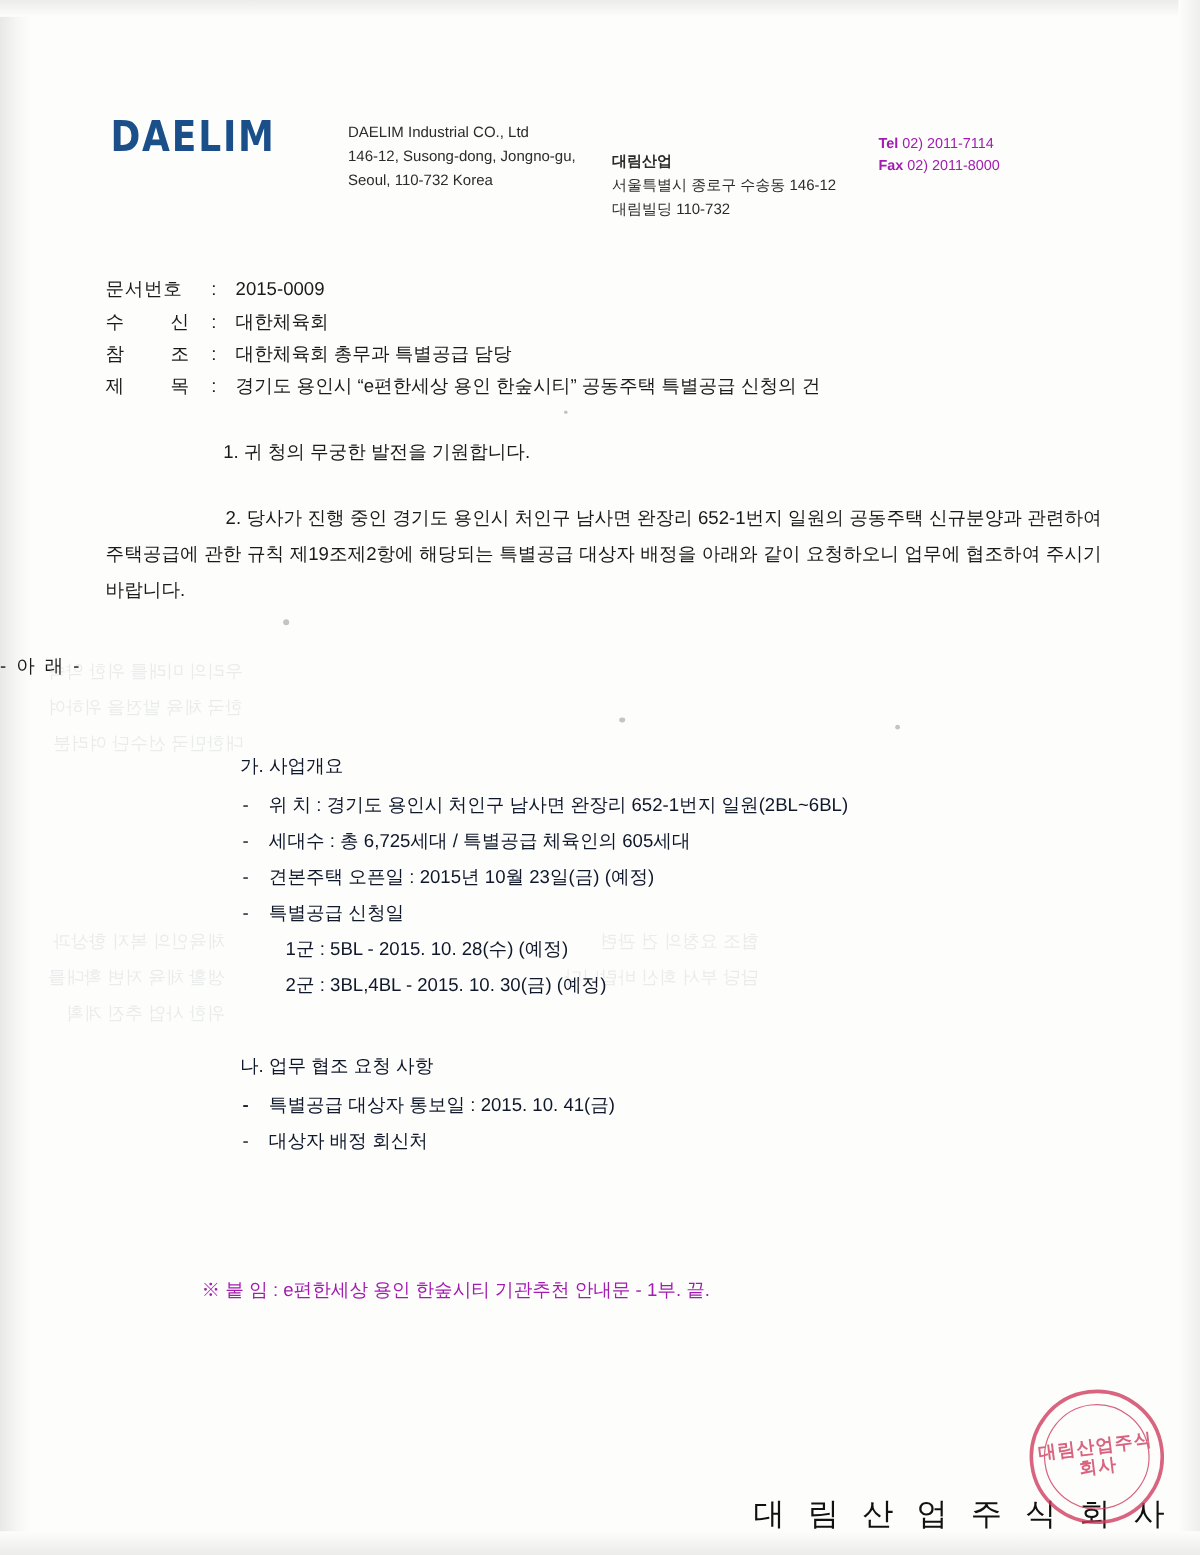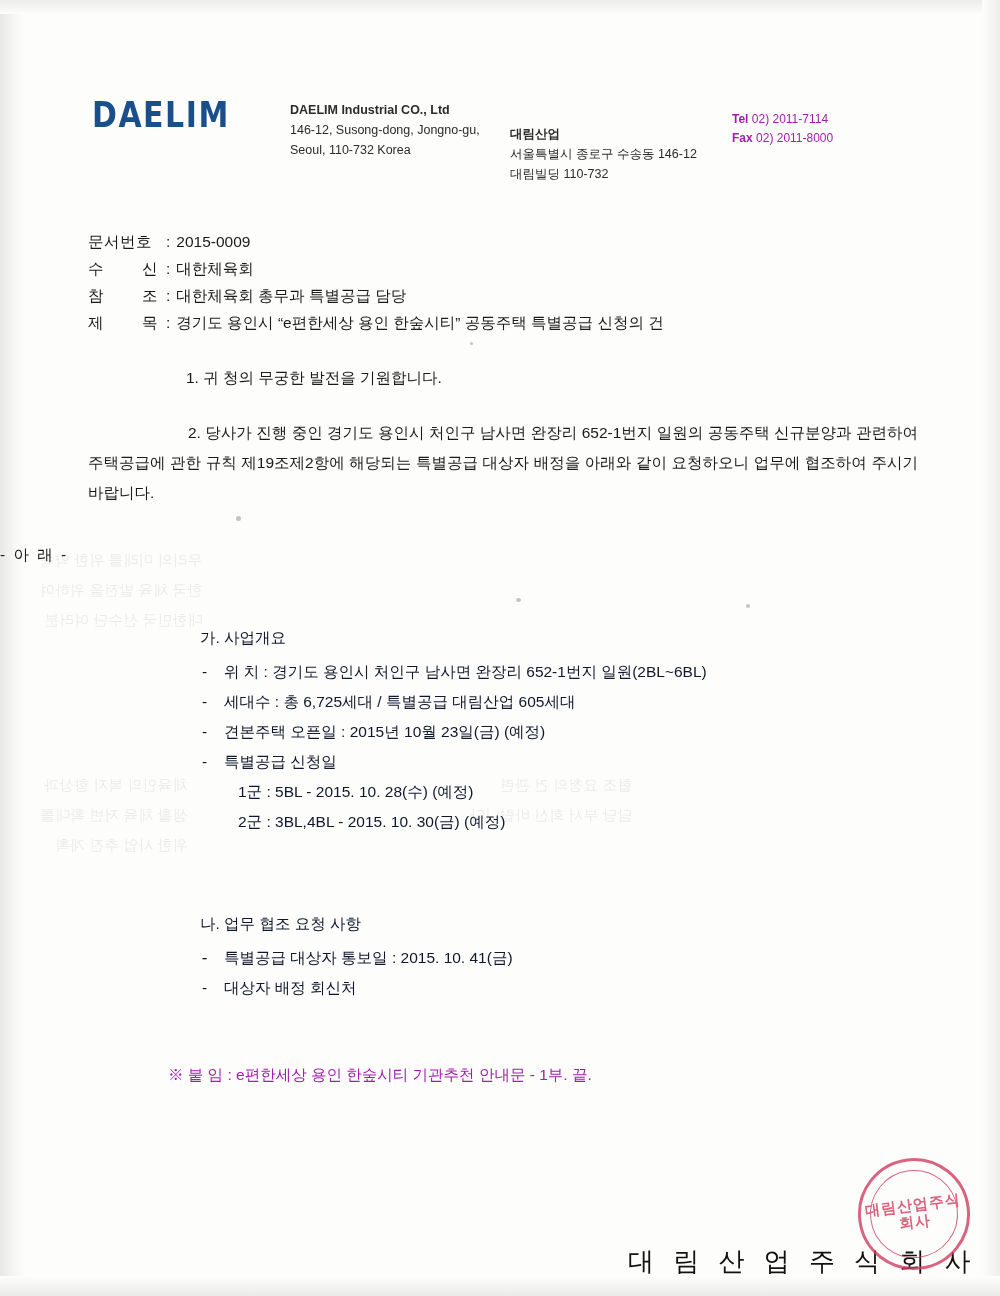--- a/index.html
+++ b/index.html
@@ -64,21 +64,21 @@
     transform-origin: left top;
   }
   .addr-en {
     position: absolute;
     left: 198px;
     top: 14px;
     font-size: 12.5px;
     line-height: 20px;
     color: #2b2b2b;
   }
-  .addr-en .ln1 { font-weight: 700; }
+  .addr-en .ln1 { font-weight: 400; }
   .addr-kr {
     position: absolute;
     left: 418px;
     top: 14px;
     font-size: 12.5px;
     line-height: 20px;
     color: #2b2b2b;
   }
   .addr-kr .ln1 { font-weight: 700; margin-top: 24px; }
   .contact {
@@ -93,21 +93,21 @@
 
   
   .meta {
     position: absolute;
     left: 88px;
     top: 228px;
     font-size: 15.5px;
     line-height: 27px;
     color: #1a1a1a;
   }
-  .meta-row { display: flex; }
+  .meta-row { display: flex; gap: 10px; }
   .meta-label {
     width: 78px;
     flex: 0 0 78px;
     letter-spacing: 0.5px;
   }
   .meta-label.spread {
     display: flex;
     justify-content: space-between;
     padding-right: 8px;
     box-sizing: border-box;
@@ -143,21 +143,21 @@
     color: #1a1a1a;
   }
 
   
   .section {
     position: absolute;
     font-size: 15.5px;
     color: #0f172a;
   }
   .sec-a { left: 200px; top: 628px; }
-  .sec-b { left: 200px; top: 878px; margin-top: 36px; }
+  .sec-b { left: 200px; top: 878px; }
   .sec-title { margin-bottom: 8px; }
   .sec-list { list-style: none; margin: 0; padding: 0; }
   .sec-list li {
     line-height: 30px;
     padding-left: 24px;
     position: relative;
     white-space: nowrap;
   }
   .sec-list li .dash {
     position: absolute;
@@ -337,21 +337,21 @@
 
   <div class="section sec-a">
     <div class="sec-title">가. 사업개요</div>
     <ul class="sec-list">
       <li>
         <span class="dash">-</span>
         <span>위  치 : 경기도 용인시 처인구 남사면 완장리 652-1번지 일원(2BL~6BL)</span>
       </li>
       <li>
         <span class="dash">-</span>
-        <span>세대수 : 총 6,725세대 / 특별공급 대림산업 605세대</span>
+        <span>세대수 : 총 6,725세대 / 특별공급 체육인의 605세대</span>
       </li>
       <li>
         <span class="dash">-</span>
         <span>견본주택 오픈일 : 2015년 10월 23일(금) (예정)</span>
       </li>
       <li>
         <span class="dash">-</span>
         <span>특별공급 신청일</span>
       </li>
     </ul>

